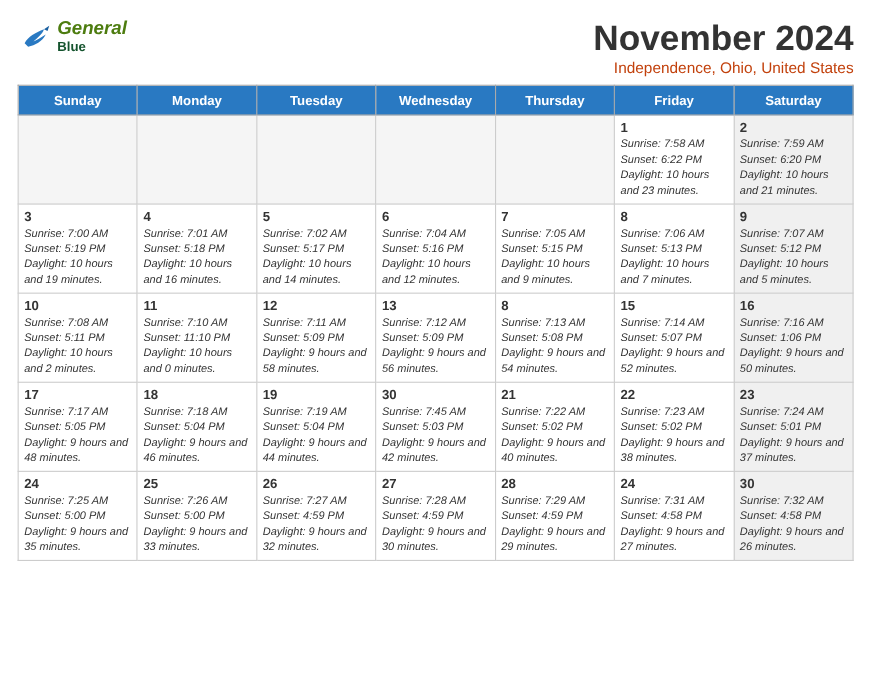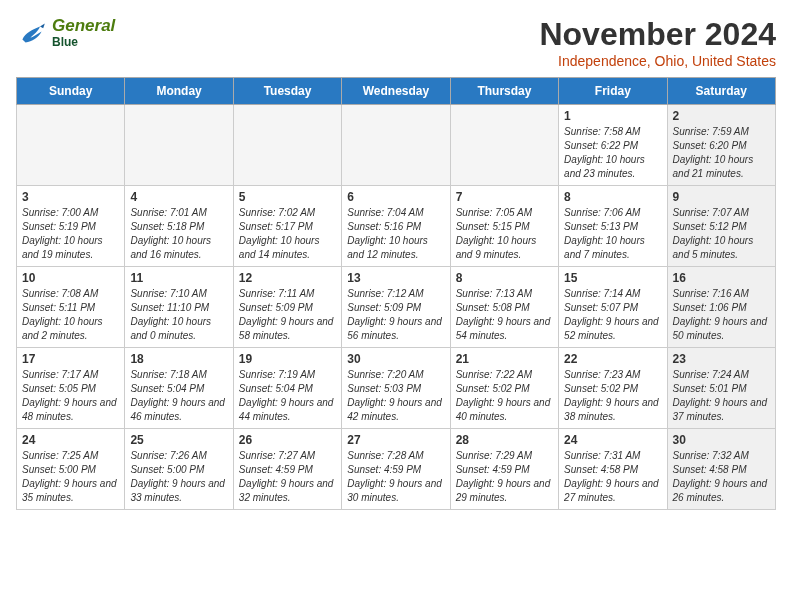--- a/index.html
+++ b/index.html
@@ -251,21 +251,21 @@
         </td>
         <td>
           <div class="day-num">19</div>
           <div class="day-info">Sunrise: 7:19 AM
 Sunset: 5:04 PM
 Daylight: 9 hours
 and 44 minutes.</div>
         </td>
         <td>
           <div class="day-num">30</div>
-          <div class="day-info">Sunrise: 7:20 AM
+          <div class="day-info">Sunrise: 7:45 AM
 Sunset: 5:03 PM
 Daylight: 9 hours
 and 42 minutes.</div>
         </td>
         <td>
           <div class="day-num">21</div>
           <div class="day-info">Sunrise: 7:22 AM
 Sunset: 5:02 PM
 Daylight: 9 hours
 and 40 minutes.</div>

